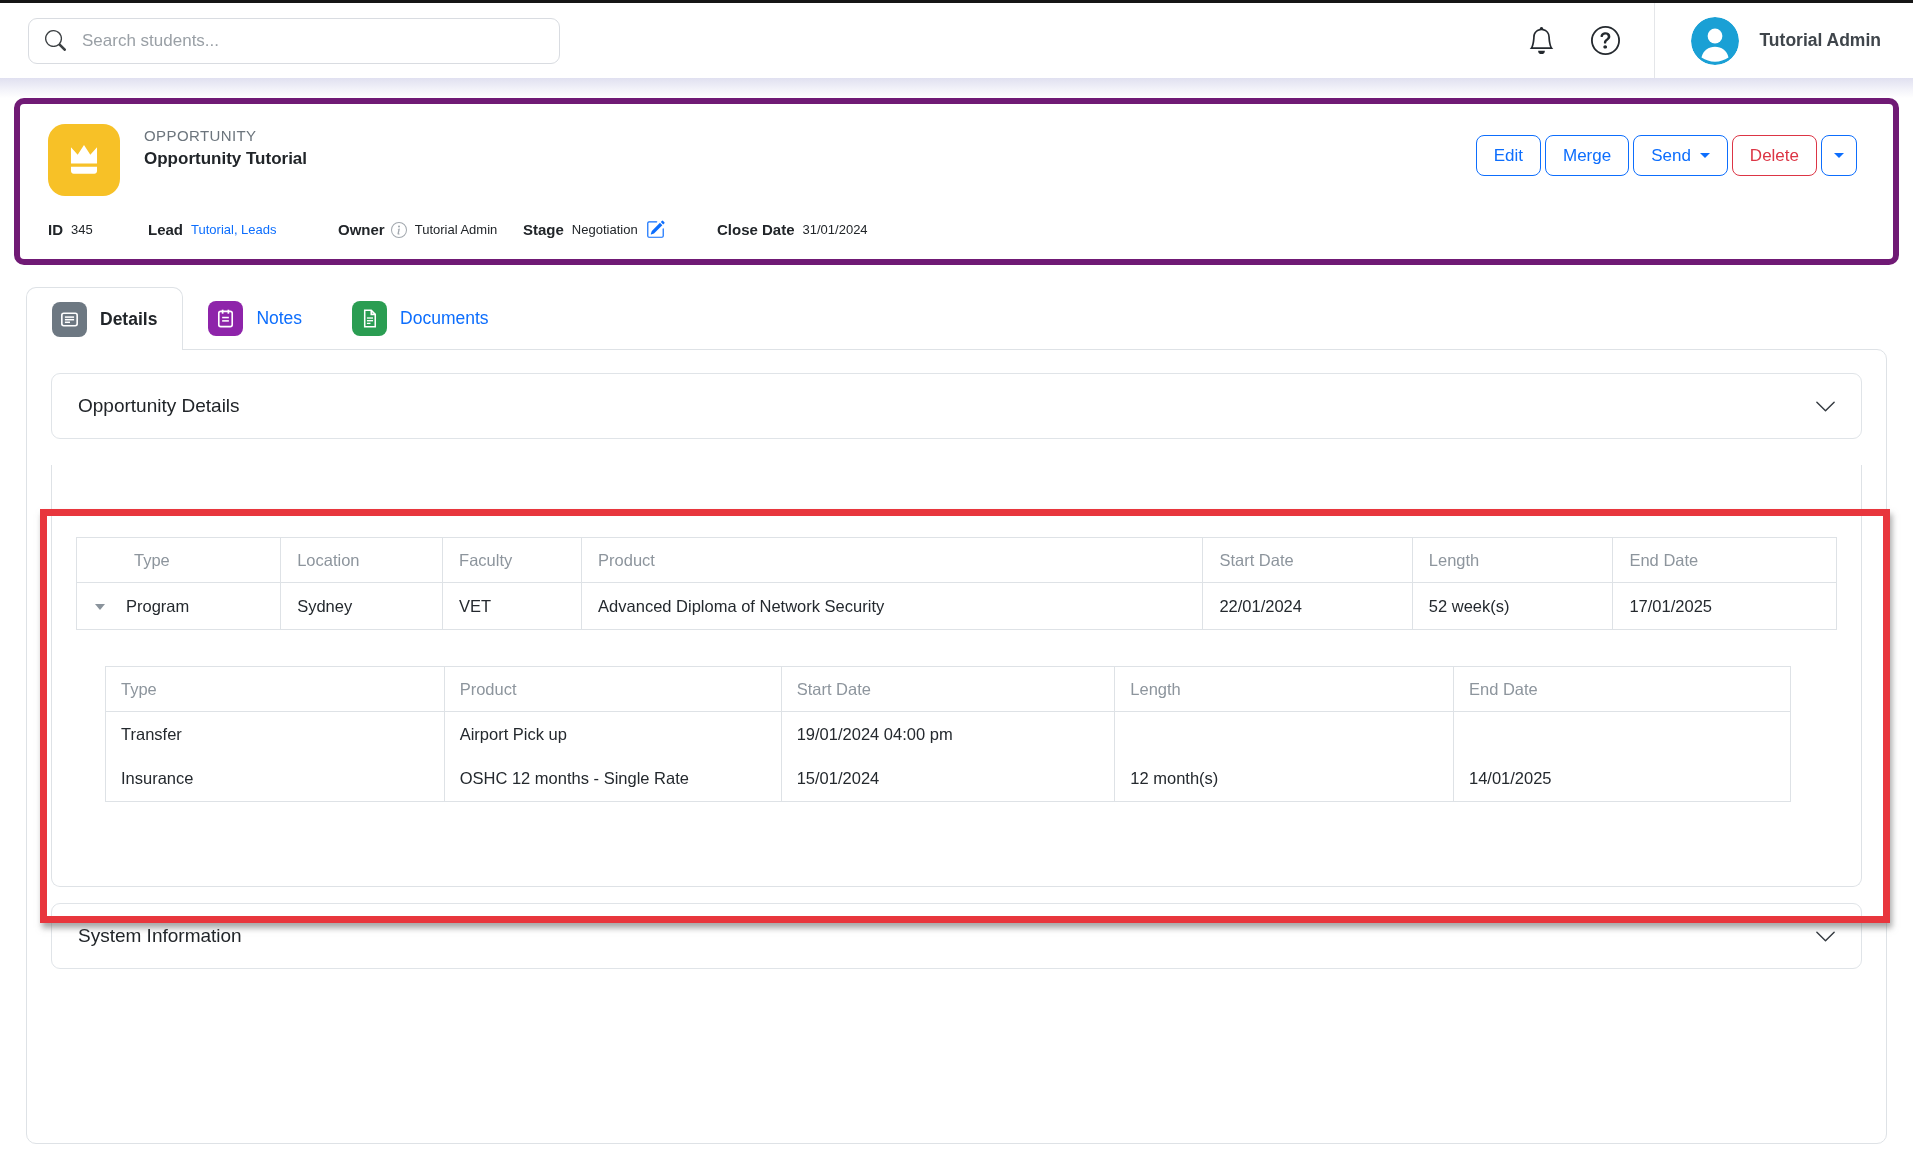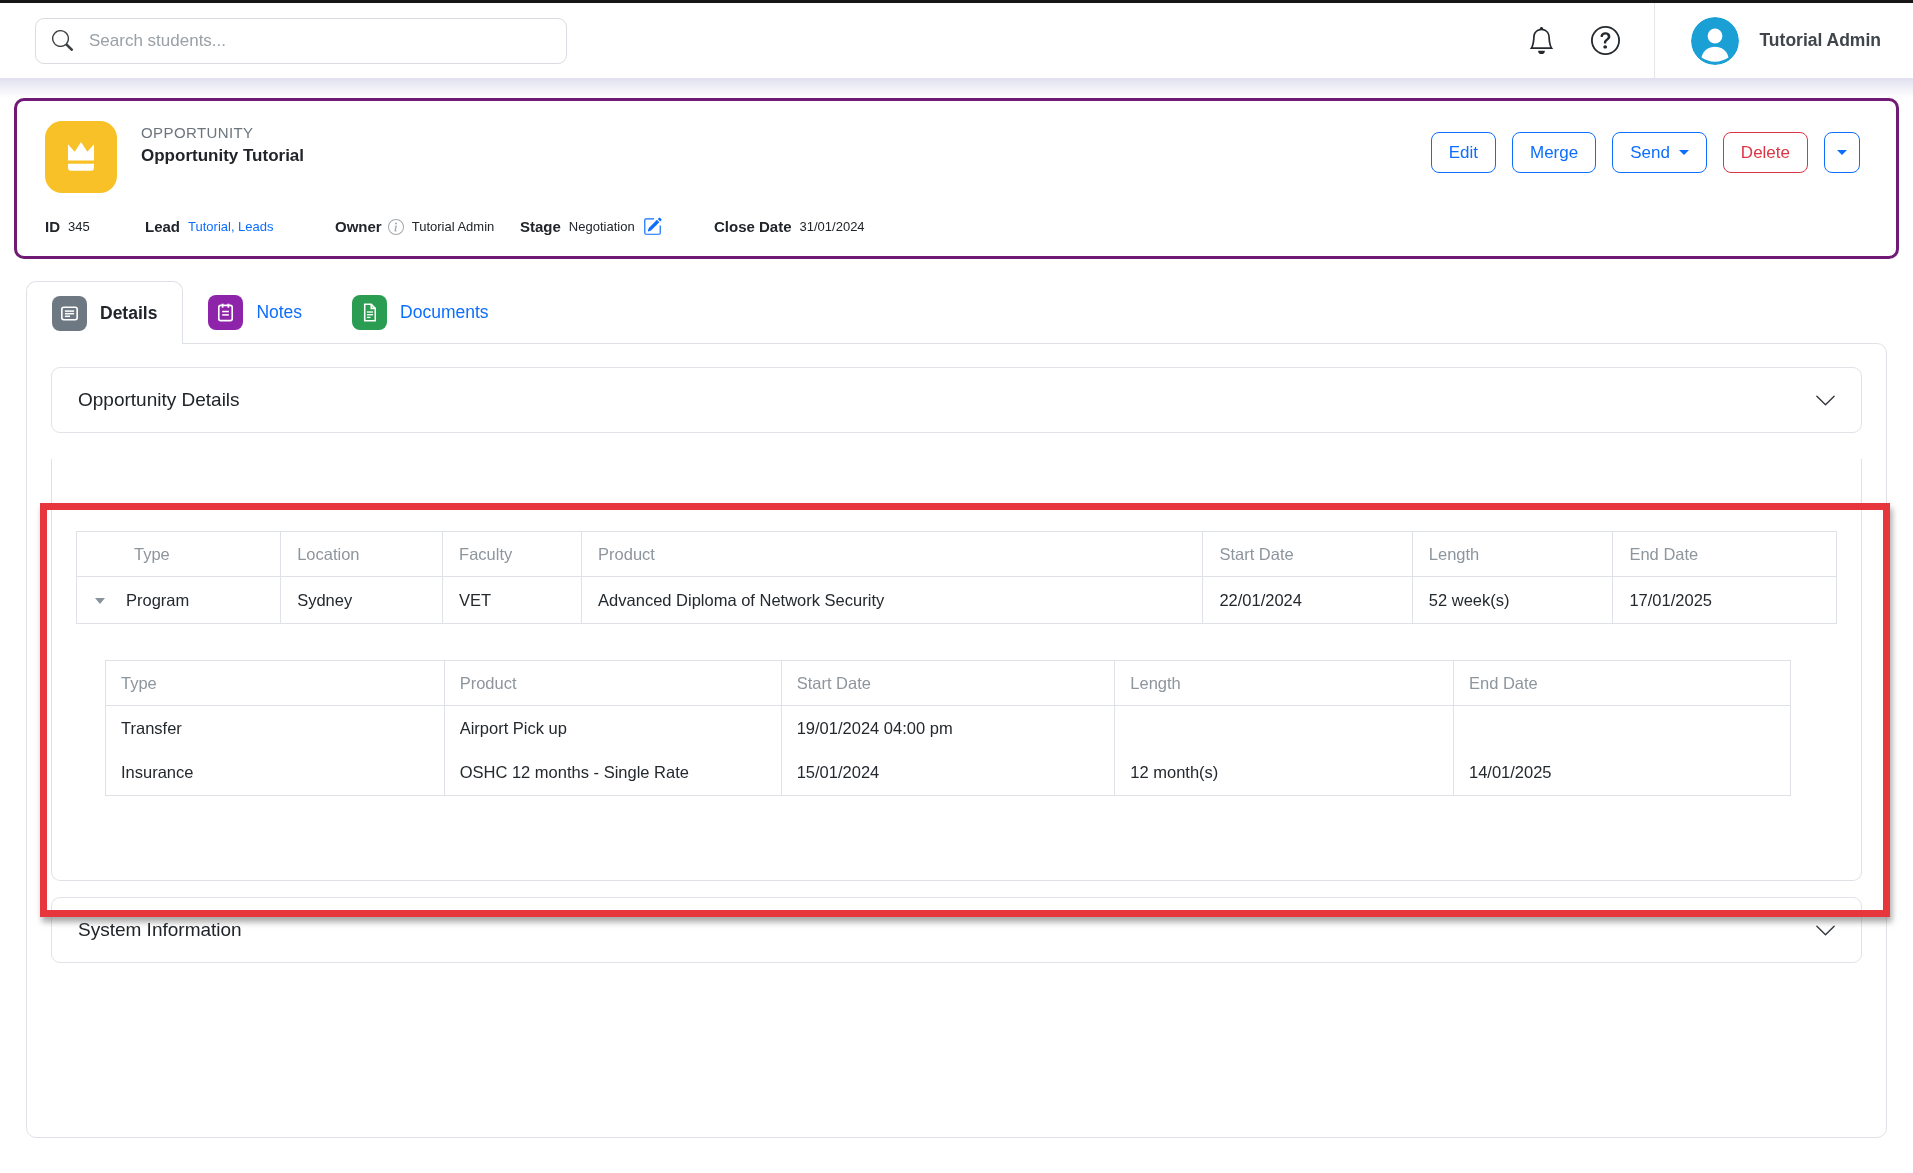--- a/index.html
+++ b/index.html
@@ -11,21 +11,21 @@
   }
   .app { width: 1913px; height: 1173px; position: relative; background: #fff; overflow: hidden; }
 
   
   .window-edge { height: 3px; background: #161616; }
 
   
   .topbar {
     height: 75px; background: #fff;
     display: flex; align-items: center;
-    padding: 0 32px 0 35px;
+    padding: 0 32px 0 28px;
   }
   .search-box {
     width: 532px; height: 46px;
     border: 1px solid #d9dce1; border-radius: 9px;
     display: flex; align-items: center; gap: 14px;
     padding: 0 16px; background: #fff;
   }
   .search-box svg { flex: 0 0 auto; }
   .search-box input {
     border: none; outline: none; flex: 1;
@@ -42,32 +42,32 @@
   .user-name { font-size: 17.5px; font-weight: 700; color: #3f454b; margin-left: 20px; }
 
   .topbar-shadow {
     height: 20px;
     background: linear-gradient(180deg, #e0e0f0 0%, #f2f2f9 55%, #ffffff 100%);
   }
 
   
   .header-card {
     margin: 0 14px; background: #fff;
-    border: 3px solid #701a75; border-radius: 10px;
+    border: 6px solid #701a75; border-radius: 10px;
   }
   .header-top { display: flex; align-items: flex-start; padding: 20px 36px 0 28px; }
   .crown-box {
     width: 72px; height: 72px; border-radius: 17px;
     background: #f7c127; display: flex; align-items: center; justify-content: center;
     flex: 0 0 auto;
   }
   .header-titles { margin-left: 24px; padding-top: 3px; }
   .entity-label { font-size: 15px; color: #6c757d; letter-spacing: .4px; }
   .page-title { font-size: 17px; font-weight: 700; color: #212529; margin-top: 5px; }
-  .header-actions { margin-left: auto; display: flex; gap: 16px; margin-top: 11px; border-radius: 13px; }
+  .header-actions { margin-left: auto; display: flex; gap: 4px; margin-top: 11px; border-radius: 13px; }
   .btn {
     height: 41px; border-radius: 8px; background: #fff;
     font-family: inherit; font-size: 17px; padding: 0 17px;
     display: inline-flex; align-items: center; gap: 9px; cursor: pointer;
   }
   .btn-outline-blue { border: 1px solid #0d6efd; color: #0d6efd; }
   .btn-outline-red { border: 1px solid #dc3545; color: #dc3545; }
   .caret-down {
     width: 0; height: 0; display: inline-block;
     border-left: 5px solid transparent; border-right: 5px solid transparent;

